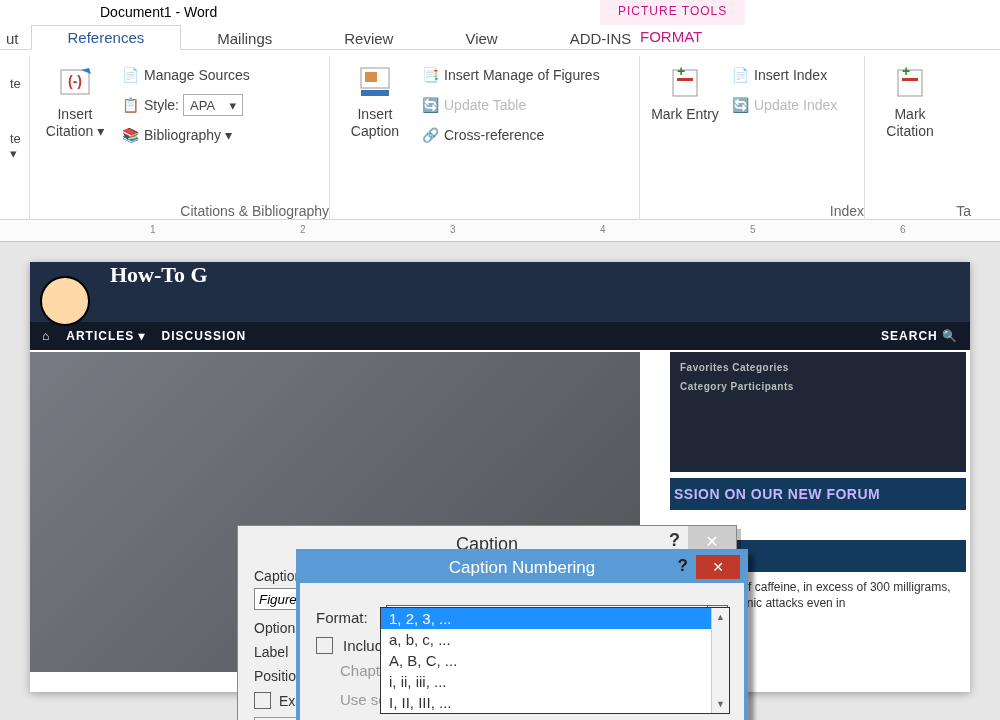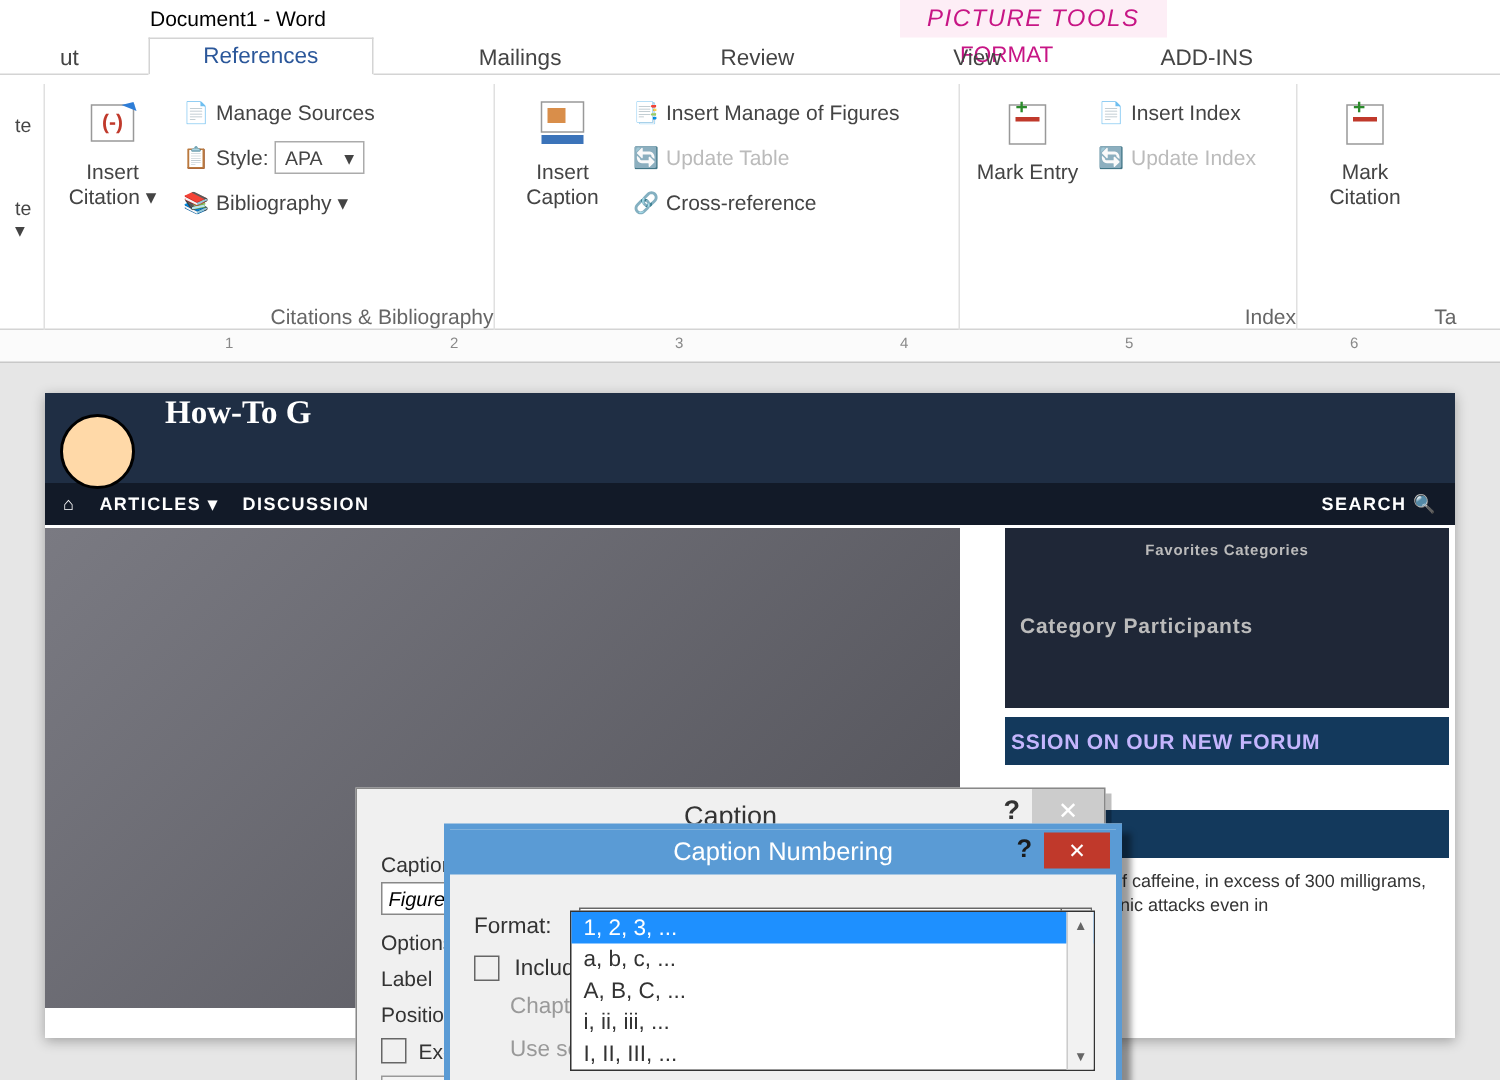--- a/index.html
+++ b/index.html
@@ -1,25 +1,25 @@
 <!DOCTYPE html>
 <html><head>
 <meta charset="utf-8">
 <style>
   * { box-sizing: border-box; margin: 0; padding: 0; font-family: "Segoe UI", Tahoma, sans-serif; }
   body { background: #fff; width: 1000px; height: 720px; overflow: hidden; position: relative; }
 
   
   .title-area { height: 50px; background: #fff; position: relative; border-bottom: 1px solid #d4d4d4; }
   .doc-title { position: absolute; left: 100px; top: 4px; color: #000000; font-size: 14px; }
-  .context-tab { position: absolute; left: 600px; top: 0; height: 25px; padding: 4px 18px; background: #fdeef6; color: #c71585; font-size: 16px; font-weight: 500; letter-spacing: 1px; font-style: italic; }
+  .context-tab { position: absolute; left: 600px; top: 0; height: 25px; padding: 4px 18px; background: #fdeef6; color: #c71585; font-size: 12px; font-weight: 500; letter-spacing: 1px; }
 
   
   .tabs { position: absolute; left: 0; top: 25px; height: 25px; display: flex; align-items: flex-end; font-size: 15px; }
-  .tab { padding: 3px 36px; color: #444; cursor: pointer; margin-left: 34px; }
+  .tab { padding: 3px 36px; color: #444; cursor: pointer; }
   .tab.partial { padding-left: 6px; padding-right: 12px; }
   .tab.active { color: #2b579a; border: 1px solid #d4d4d4; border-bottom: 1px solid #fff; background: #fff; }
   .context-sub { position:absolute; left:600px; top:25px; padding:3px 40px; color:#c71585; font-size:15px; }
 
   
   .ribbon { height: 170px; background: #fff; border-bottom: 1px solid #d4d4d4; padding: 6px 0 0 0; display: flex; }
   .group { border-right: 1px solid #e0e0e0; padding: 0 10px; position: relative; height: 165px; }
   .group-label { position: absolute; bottom: 2px; left: 0; right: 0; text-align: right; color: #666; font-size: 14px; }
   .vstack { display: flex; flex-direction: column; }
   .big-btn { display: flex; flex-direction: column; align-items: center; width: 70px; padding-top: 6px; font-size: 14px; color: #444; }
@@ -223,22 +223,22 @@
       <div class="web-second-left">
         <span>⌂</span>
         <span>ARTICLES ▾</span>
         <span>DISCUSSION</span>
       </div>
       <span><span>SEARCH</span> 🔍</span>
     </div>
     <div class="web-photo"></div>
     <div class="web-side">
       <div class="forum-box">
-        <div style="font-size:10px;color:#bbb;text-align:center">Favorites   Categories</div>
-        <div style="font-size:14px;color:#bbb;margin-top:36px">Category            Participants</div>
+        <div style="font-size:10px;color:#bbb;text-align:left">Favorites   Categories</div>
+        <div style="font-size:10px;color:#bbb;margin-top:8px">Category            Participants</div>
       </div>
       <div class="forum-banner">SSION ON OUR NEW FORUM</div>
       <div class="forum-banner" style="margin-top:30px">IOW?</div>
       <div class="caffeine">Large doses of caffeine, in excess of 300 milligrams, can induce panic attacks even in</div>
     </div>
   </div>
 
   <div class="dlg-caption">
     <div class="dlg-title-row">
       <span>Caption</span>

